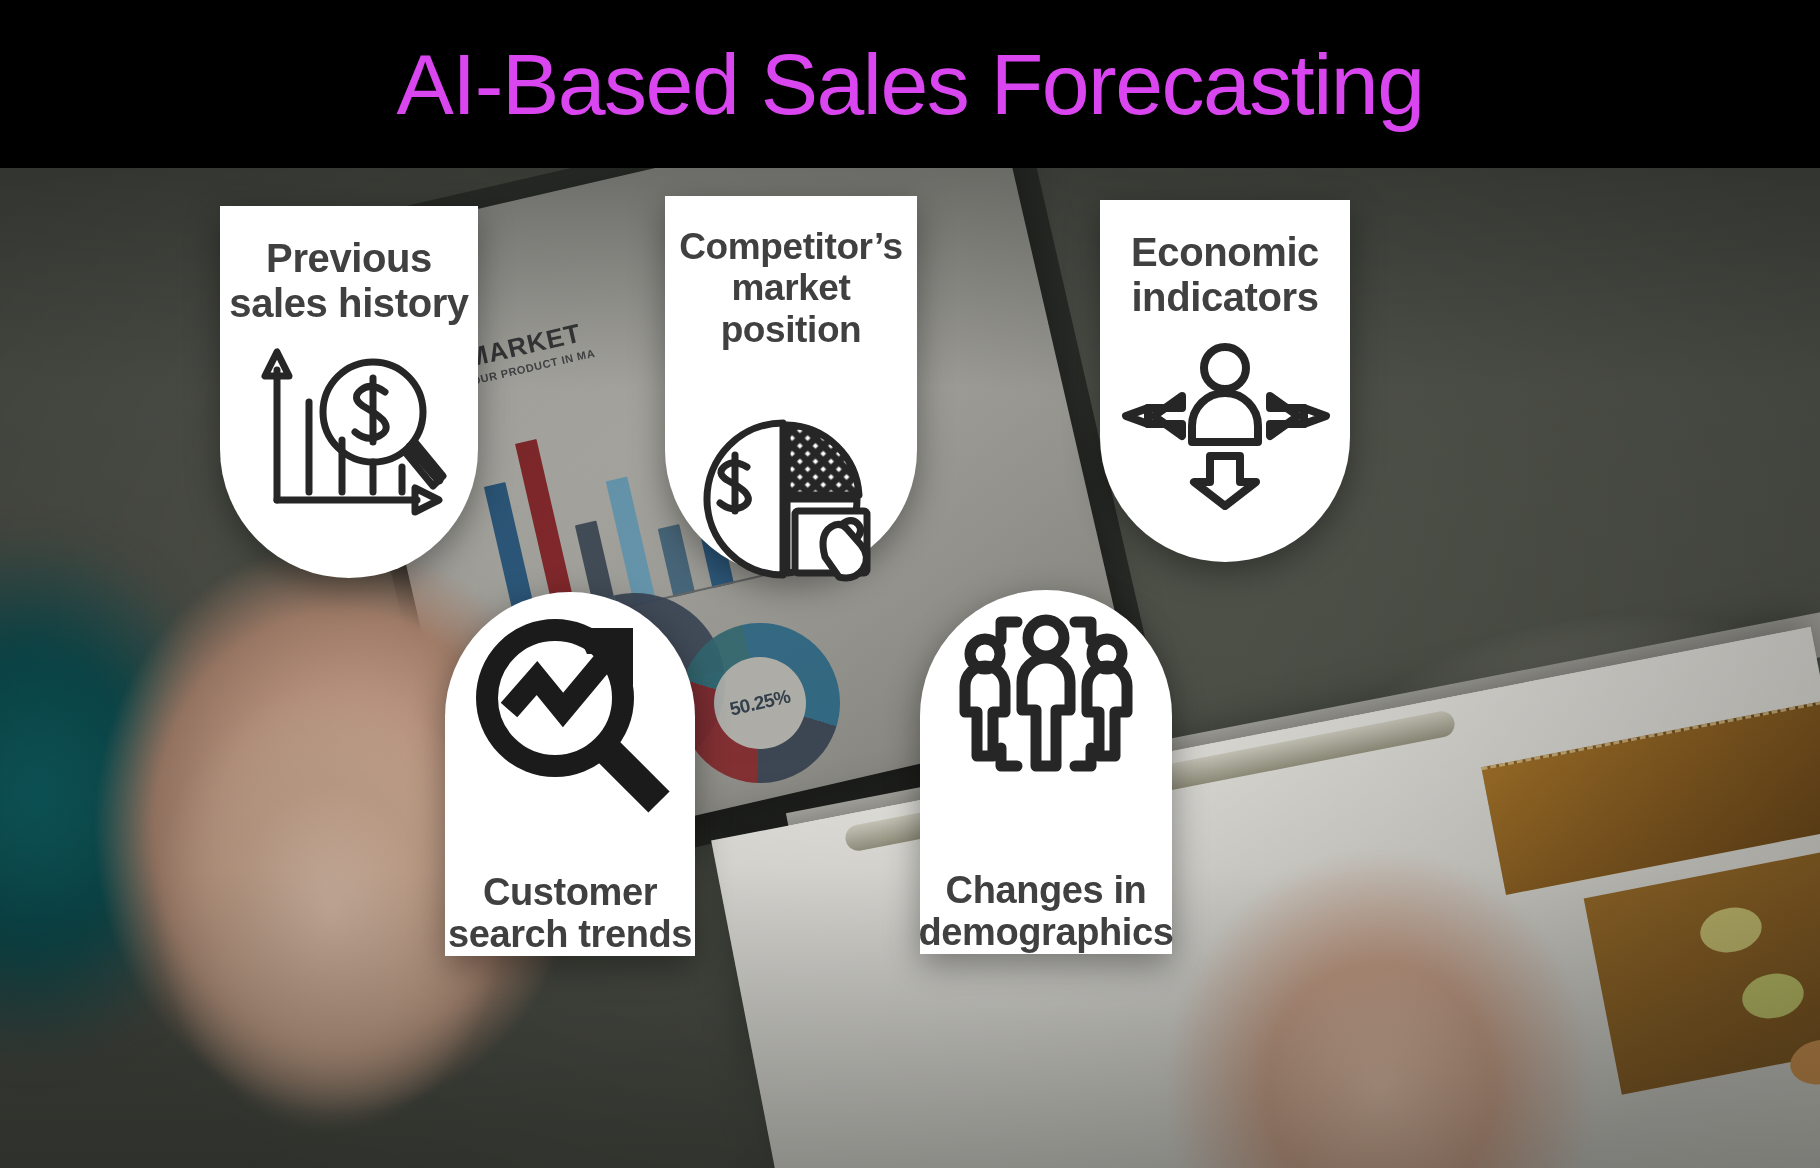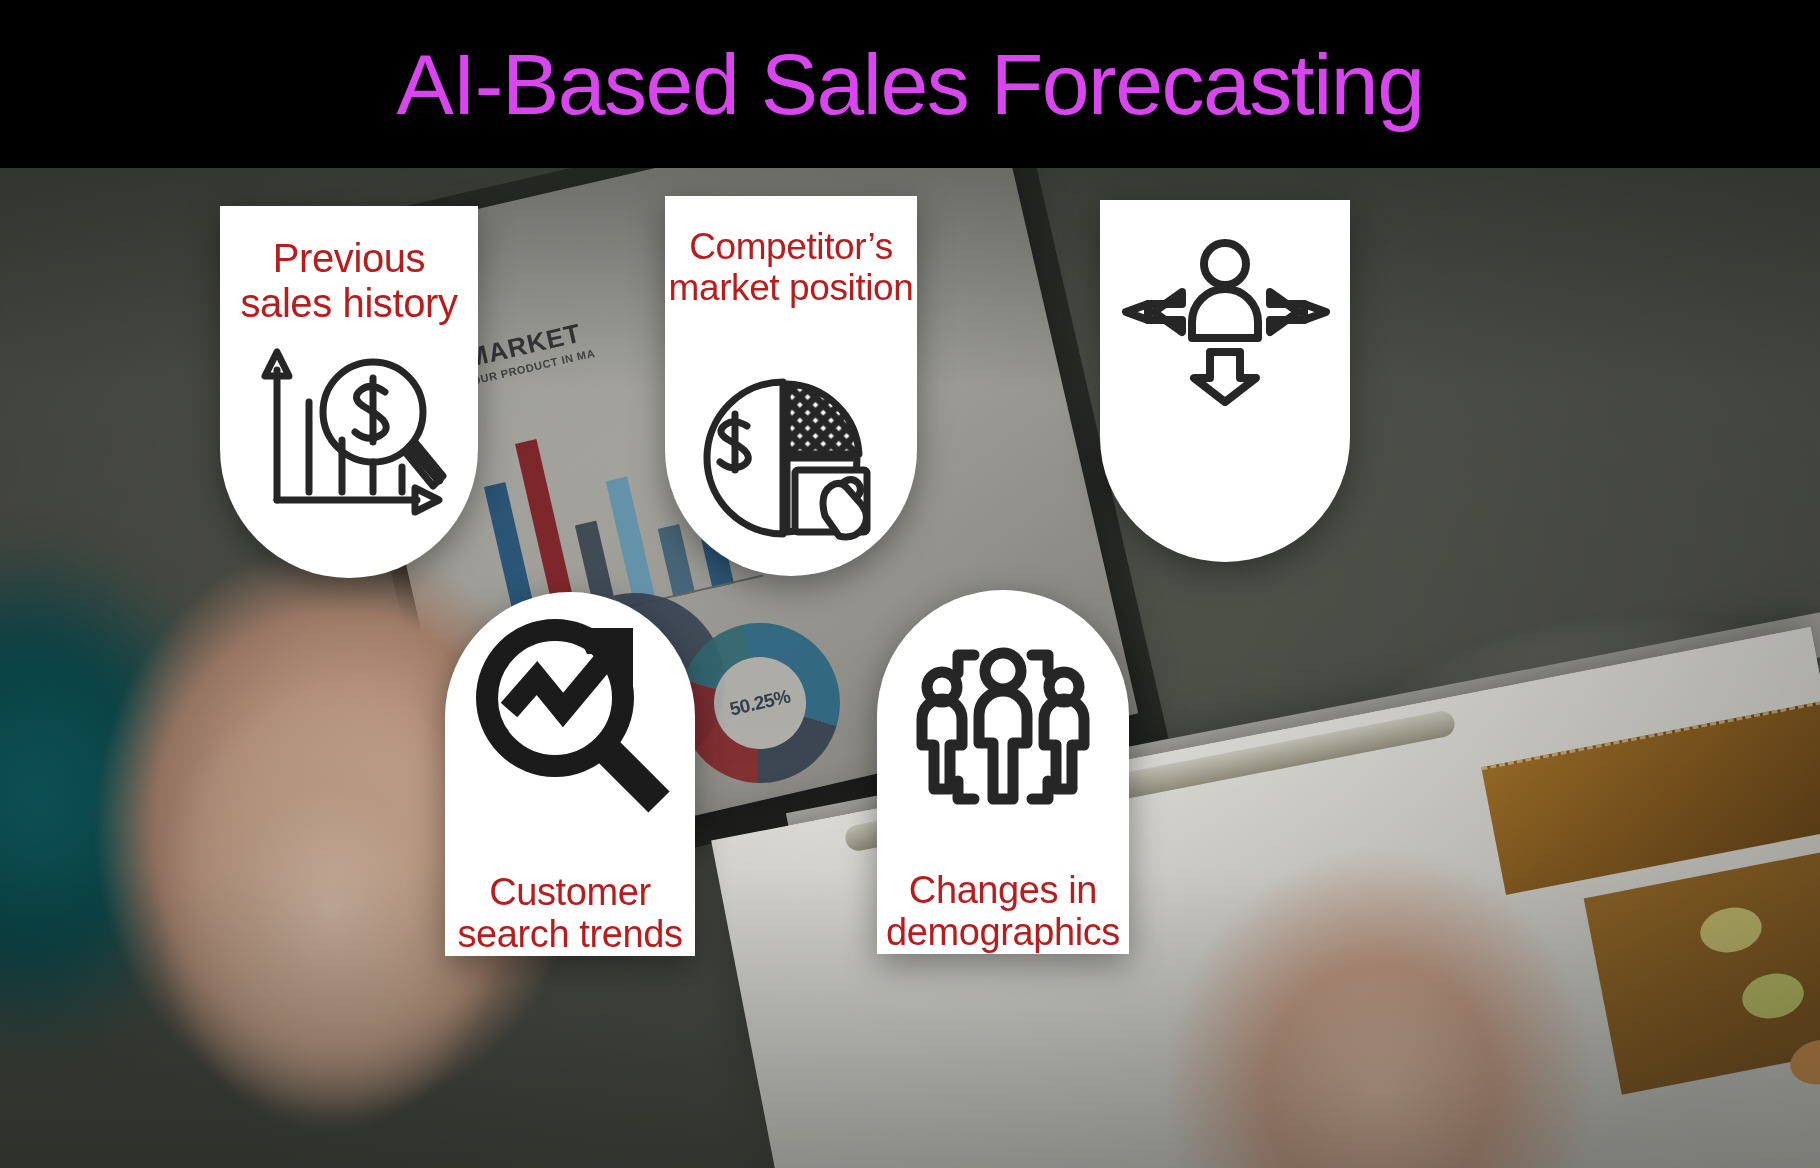--- a/index.html
+++ b/index.html
@@ -139,34 +139,34 @@
   
   .card{
     position:absolute; background:#fff; z-index:20;
     display:flex; flex-direction:column; align-items:center;
     box-shadow:0 10px 34px rgba(0,0,0,.38);
   }
   .card.top{ border-radius:0 0 140px 140px; padding-top:30px; }
   .card.bottom{ border-radius:140px 140px 0 0; justify-content:flex-end; }
 
   .card .label{
-    color:#b91c1c; font-size:39px; line-height:1.12; text-align:center;
-    font-weight:400; letter-spacing:-.4px; white-space:pre-line;
+    color:#404040; font-size:39px; line-height:1.12; text-align:center;
+    font-weight:700; letter-spacing:-.4px; white-space:pre-line;
     font-family:"Liberation Sans", sans-serif;
   }
   .card.top .label{ margin-bottom:14px; }
   .card.bottom .label{ margin-top:6px; }
   .icon{ display:flex; align-items:center; justify-content:center; }
 
   
   #card-prev { left:220px;  top:206px; width:258px; height:372px; }
   #card-comp { left:665px;  top:196px; width:252px; height:380px;gap:43px; }
   #card-econ { left:1100px; top:200px; width:250px; height:362px; }
   #card-cust { left:445px;  top:592px; width:250px; height:364px; }
-  #card-demo { left:877px;  top:590px; width:252px; height:364px; }
+  #card-demo { left:920px;  top:590px; width:252px; height:364px;justify-content:space-between; }
 
   #card-prev .label{ font-size:40px; }
   #card-comp .label{ font-size:37px; }
   #card-econ .label{ font-size:40px; }
   #card-cust .label{ font-size:38px; }
   #card-demo .label{ font-size:38px; }
 </style>
 </head>
 <body>
 
@@ -272,20 +272,22 @@
 
       <rect x="104" y="104" width="72" height="62" rx="3" fill="#fff"></rect>
 
       <path d="M150 118 q10 -8 17 -1 q6 7 -2 15 l-12 12" stroke-width="7" fill="#fff"></path>
       <path d="M134 150 q-6 -22 6 -30 q9 -6 16 2 l14 16 q10 12 2 24 q-9 12 -24 8 l-14 -20 Z" stroke-width="7" fill="#fff"></path>
     </svg>
   </div>
 </div>
 
 <div class="card top" id="card-econ">
+  <div class="label">Economic
+indicators</div>
   <div class="icon">
     <svg width="215" height="180" viewBox="0 0 215 180" fill="none" stroke="#262626" stroke-width="8" stroke-linecap="round" stroke-linejoin="round">
 
       <circle cx="107" cy="34" r="21"></circle>
 
       <path d="M74 108 L74 92 a33 33 0 0 1 66 0 l0 16 Z"></path>
 
       <path d="M64 74 L64 62 L36 82 L64 102 L64 90 L62 90"></path>
       <path d="M62 74 L30 74 L30 90 L62 90"></path>
       <path d="M30 74 L8 82 L30 90"></path>

